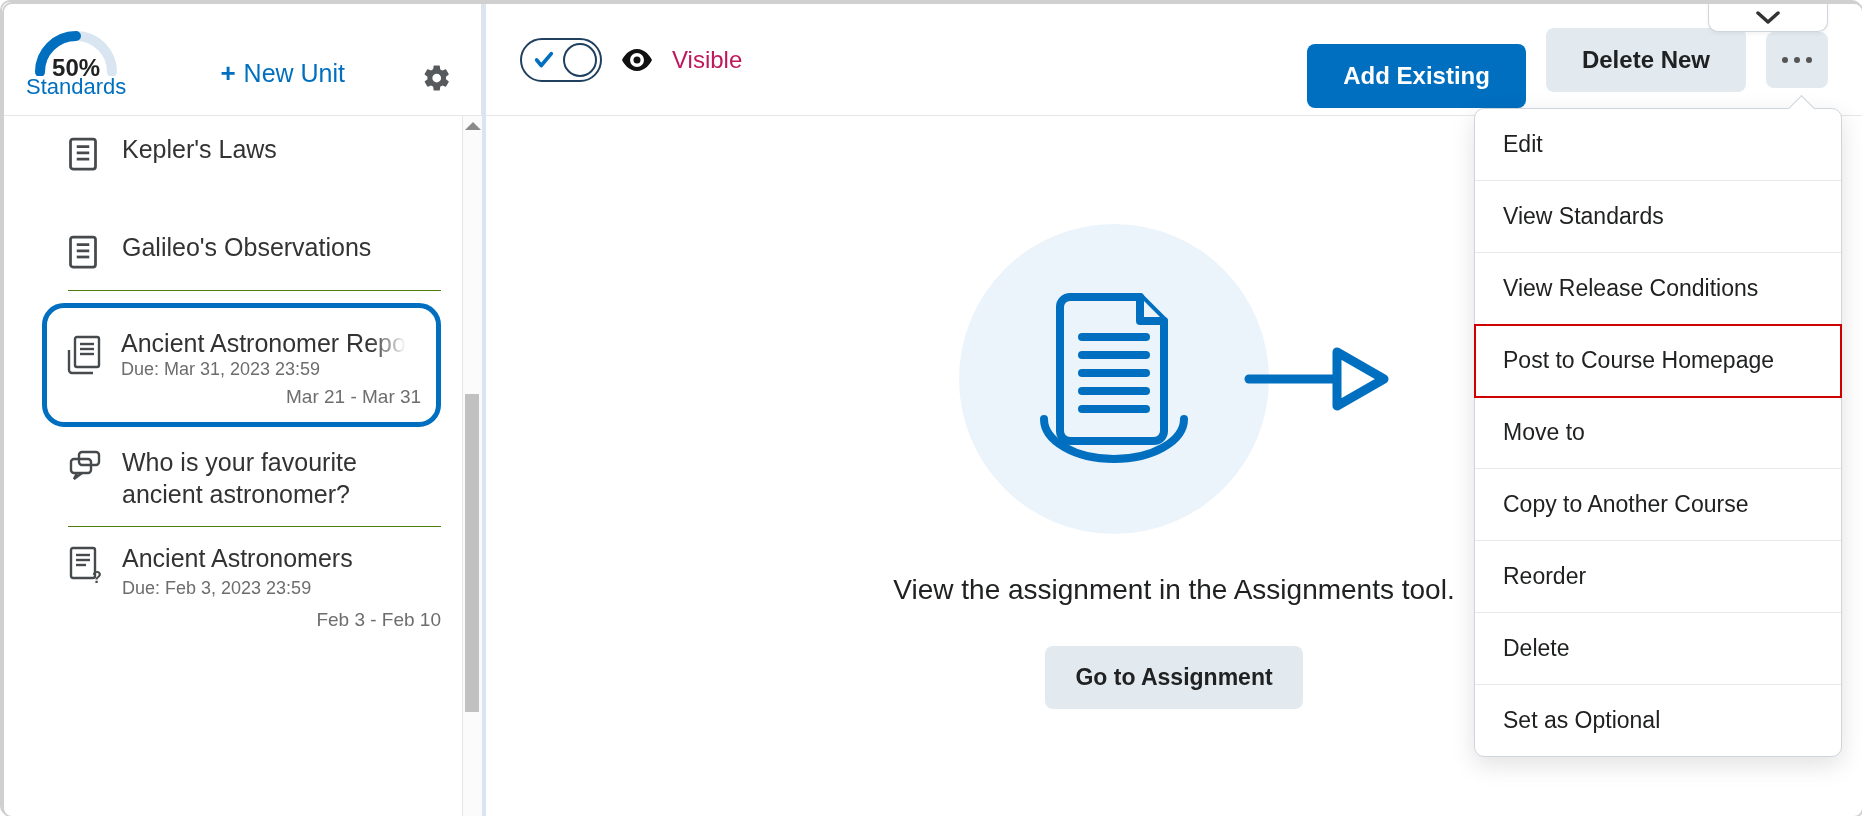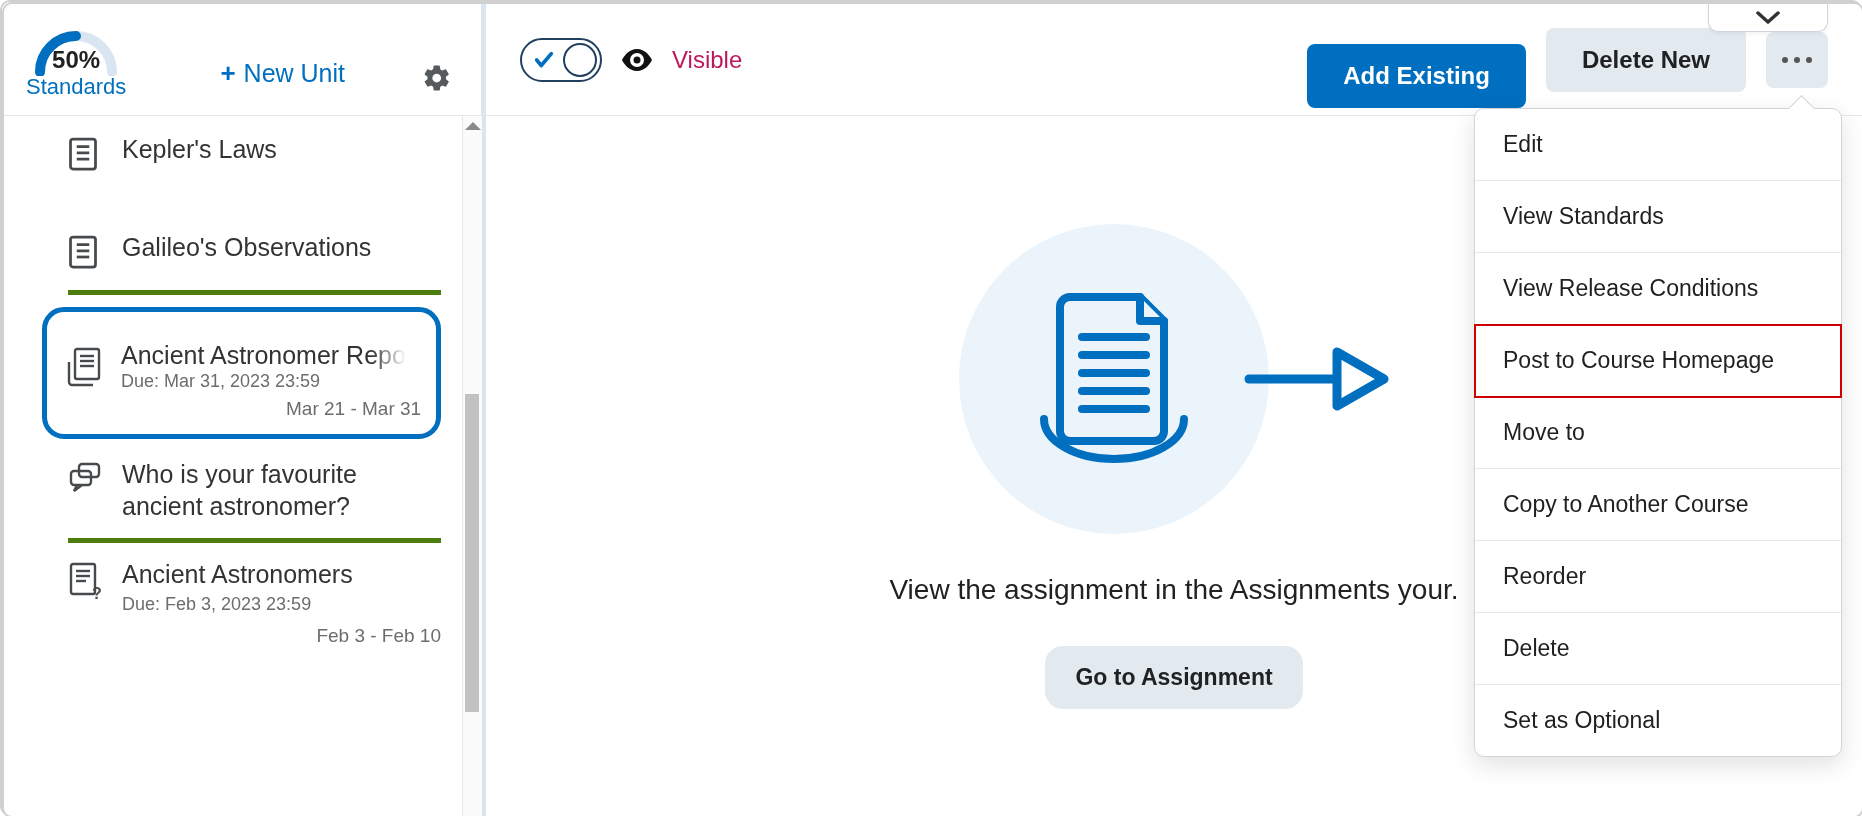--- a/index.html
+++ b/index.html
@@ -4,39 +4,39 @@
 <style>
   * { box-sizing: border-box; margin: 0; padding: 0; }
   html, body { width: 1862px; height: 816px; font-family: "Segoe UI", Arial, sans-serif; overflow: hidden; background: #fff; color: #202122; position: relative; border: 2px solid #d0d0d0; border-radius: 10px; }
   body { display: flex; }
 
   
   .sidebar { width: 478px; height: 100%; border-right: 1px solid #e3e3e3; display: flex; flex-direction: column; position: relative; }
   .sidebar-header { height: 112px; border-bottom: 1px solid #e6e6e6; padding: 14px 22px 0 22px; display: flex; align-items: flex-start; gap: 30px; }
   .standards-wrap { display: flex; flex-direction: column; align-items: center; gap: 0; }
   .arc-wrap { position: relative; width: 92px; height: 58px; }
-  .standards-pct { position: absolute; left: 0; right: 0; top: 28px; text-align: center; font-weight: 700; font-size: 24px; color: #202122; }
+  .standards-pct { position: absolute; left: 0; right: 0; top: 36px; text-align: center; font-weight: 700; font-size: 24px; color: #202122; }
   .standards-label { font-size: 22px; color: #006fbf; font-weight: 400; margin-top: -2px; }
   .new-unit { margin-left: auto; margin-right: 40px; display: flex; align-items: center; gap: 8px; color: #006fbf; font-size: 25px; font-weight: 400; margin-top: 40px; cursor: pointer; }
   .new-unit .plus { font-weight: 700; font-size: 26px; }
   .gear-btn { width: 44px; height: 44px; display: flex; align-items: center; justify-content: center; color: #565a5c; margin-top: 38px; cursor: pointer; }
 
   .sidebar-scroll { position: absolute; top: 112px; bottom: 0; width: 20px; right: -1px; background: #fbfbfb; border-left: 1px solid #e6e6e6; }
   .sidebar-scroll .up-arrow { width: 0; height: 0; border-left: 8px solid transparent; border-right: 8px solid transparent; border-bottom: 8px solid #8a8a8a; position: absolute; top: 6px; left: 2px; }
   .sidebar-scroll .thumb { position: absolute; left: 2px; width: 14px; background: #c1c1c1; }
 
   .sidebar-body { flex: 1; overflow: hidden; padding: 2px 40px 0 64px; }
-  .list-item { display: flex; gap: 18px; padding: 16px 0; border-bottom: 5px solid #4d7c0f; align-items: flex-start; }
+  .list-item { display: flex; gap: 18px; padding: 16px 0; border-bottom: 1px solid #4d7c0f; align-items: flex-start; }
   .list-item .icon-box { flex: 0 0 36px; color: #464a4c; margin-top: 2px; }
   .list-item .txt { flex: 1; display: flex; flex-direction: column; gap: 4px; }
   .title { font-size: 25px; color: #333; line-height: 1.25; }
   .subtitle { font-size: 18px; color: #6d6d6d; }
   .daterange { font-size: 19px; color: #6d6d6d; text-align: right; margin-top: 6px; }
 
-  .selected-card { border: 5px solid #006fbf; border-radius: 22px; padding: 28px 20px 14px 18px; display: flex; gap: 14px; margin: 12px 0 4px -26px; align-items: flex-start; }
+  .selected-card { border: 5px solid #006fbf; border-radius: 22px; padding: 20px 20px 14px 18px; display: flex; gap: 14px; margin: 12px 0 4px -26px; align-items: flex-start; }
   .selected-card .icon-box { flex: 0 0 42px; color: #464a4c; margin-top: 6px; }
   .selected-card .txt { flex: 1; }
   .fade-right { position: relative; white-space: nowrap; overflow: hidden; }
   .fade-right::after { content: ""; position: absolute; top: 0; right: 0; width: 50px; height: 100%; background: linear-gradient(to right, rgba(255,255,255,0), #fff 70%); }
 
   
   .main { flex: 1; height: 100%; border-left: 4px solid #d9e6f2; position: relative; display: flex; flex-direction: column; }
   .main-header { height: 112px; border-bottom: 1px solid #e6e6e6; padding: 0 34px; display: flex; align-items: center; gap: 20px; }
   .toggle { width: 82px; height: 44px; border: 2px solid #204060; border-radius: 22px; display: flex; align-items: center; position: relative; cursor: pointer; }
   .toggle .check { color: #006fbf; position: absolute; left: 11px; top: 50%; transform: translateY(-50%); }
@@ -48,21 +48,21 @@
   .btn-primary { background: #006fbf; color: #fff; margin-top: 32px; }
   .btn-secondary { background: #e2e9ef; color: #202122; }
   .more-btn { width: 62px; height: 56px; border-radius: 8px; background: #e2e9ef; display: flex; align-items: center; justify-content: center; gap: 6px; cursor: pointer; }
   .more-btn .dot { width: 6px; height: 6px; background: #555; border-radius: 50%; }
   .collapse-btn { position: absolute; right: 34px; top: -2px; width: 120px; height: 30px; border: 1px solid #cfd5dc; border-top: none; border-radius: 0 0 10px 10px; background: #fff; display: flex; align-items: center; justify-content: center; cursor: pointer; box-shadow: 0 2px 4px rgba(0,0,0,0.05); }
 
   .main-body { flex: 1; display: flex; flex-direction: column; align-items: center; justify-content: center; gap: 40px; }
   .illus-wrap { display: flex; align-items: center; gap: 0; }
   .illus-circle { width: 310px; height: 310px; background: #ebf4fb; border-radius: 50%; display: flex; align-items: center; justify-content: center; }
   .empty-msg { font-size: 28px; color: #202122; }
-  .btn-go { background: #e2e9ef; color: #202122; font-weight: 700; font-size: 23px; padding: 18px 30px; border-radius: 18px; cursor: pointer; }
+  .btn-go { background: #e2e9ef; color: #202122; font-weight: 700; font-size: 23px; padding: 18px 30px; border-radius: 8px; cursor: pointer; }
 
   
   .menu { position: absolute; right: 20px; top: 104px; width: 368px; background: #fff; border: 1px solid #cfd5dc; border-radius: 10px; box-shadow: 0 8px 24px rgba(0,0,0,0.12); z-index: 10; }
   .menu::before { content: ""; position: absolute; top: -10px; right: 30px; width: 18px; height: 18px; background: #fff; border-left: 1px solid #cfd5dc; border-top: 1px solid #cfd5dc; transform: rotate(45deg); }
   .menu-item { padding: 22px 28px; font-size: 23px; border-bottom: 1px solid #e8e8e8; cursor: pointer; position: relative; }
   .menu-item:last-child { border-bottom: none; }
   .menu-item.highlight { outline: 2px solid #d10000; outline-offset: -1px; z-index: 1; }
 </style>
 </head>
 <body>
@@ -215,21 +215,21 @@
           <line x1="58" y1="112" x2="122" y2="112"></line>
           <line x1="58" y1="130" x2="122" y2="130"></line>
           <path d="M20 140 a70 40 0 0 0 140 0"></path>
         </svg>
       </div>
       <svg width="150" height="90" viewBox="0 0 150 90" fill="none" stroke="#006fbf" stroke-width="9" stroke-linecap="round" stroke-linejoin="round" style="margin-left:-30px;">
         <line x1="10" y1="45" x2="98" y2="45"></line>
         <polygon points="98,18 145,45 98,72" fill="#fff"></polygon>
       </svg>
     </div>
-    <div class="empty-msg">View the assignment in the Assignments your.</div>
+    <div class="empty-msg">View the assignment in the Assignments tool.</div>
     <div class="btn-go">Go to Assignment</div>
   </div>
 
   <div class="menu" id="actions-menu">
       <div class="menu-item">Edit</div>
       <div class="menu-item">View Standards</div>
       <div class="menu-item">View Release Conditions</div>
       <div class="menu-item highlight">Post to Course Homepage</div>
       <div class="menu-item">Move to</div>
       <div class="menu-item">Copy to Another Course</div>

